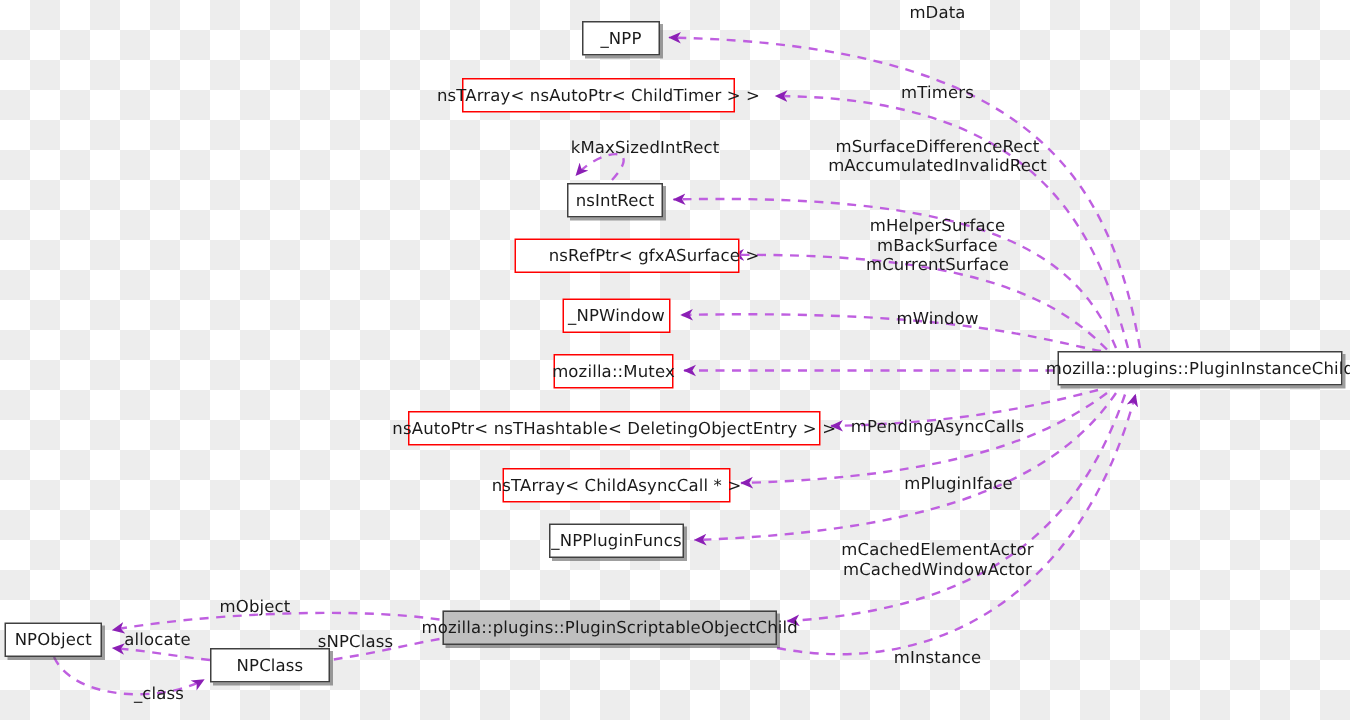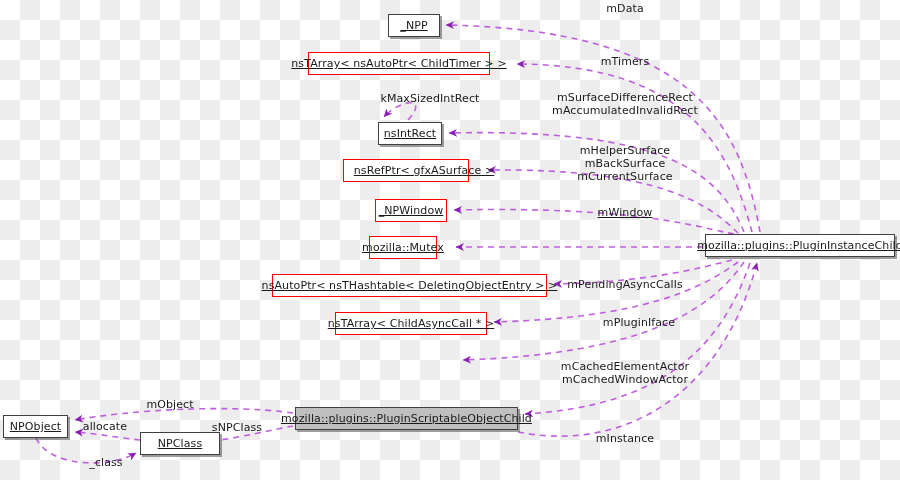--- a/index.html
+++ b/index.html
@@ -41,21 +41,20 @@
     color: #1a1a1a;
     font-size: 11px;
     line-height: 1;
     height: 23px;
     display: flex;
     align-items: center;
     justify-content: center;
     white-space: nowrap;
     padding: 0 7px;
     letter-spacing: 0.1px;
-    text-decoration: underline;
   }
   .node.red {
     border: 1px solid #ff0000;
   }
   .node.filled {
     background: #bfbfbf;
     border: 1px solid #404040;
   }
   .node.shadowed {
     box-shadow: 2px 2px 0 0 rgba(80,80,80,0.55);
@@ -118,51 +117,52 @@
       <path d="M 36,438 C 50,468 110,468 136,453"></path>
     </g>
   </svg>
 
   <div class="node shadowed" style="left:388px; top:14px; width:52px;">_NPP</div>
 
   <div class="node red" style="left:308px; top:52px; width:182px;">nsTArray&lt; nsAutoPtr&lt; ChildTimer &gt; &gt;</div>
 
   <div class="node shadowed" style="left:378px; top:122px; width:64px;">nsIntRect</div>
 
-  <div class="node red" style="left:343px; top:159px; width:126px;padding-left:43px;">nsRefPtr&lt; gfxASurface &gt;</div>
+  <div class="node red" style="left:343px; top:159px; width:150px;padding-left:43px;">nsRefPtr&lt; gfxASurface &gt;</div>
 
   <div class="node red" style="left:375px; top:199px; width:72px;">_NPWindow</div>
 
-  <div class="node red" style="left:369px; top:236px; width:68px;">mozilla::Mutex</div>
+  <div class="node red" style="left:369px; top:236px; width:80px;">mozilla::Mutex</div>
 
   <div class="node red" style="left:272px; top:274px; width:275px;">nsAutoPtr&lt; nsTHashtable&lt; DeletingObjectEntry &gt; &gt;</div>
 
   <div class="node red" style="left:335px; top:312px; width:152px;">nsTArray&lt; ChildAsyncCall * &gt;</div>
 
+  <div class="node shadowed" style="left:366px; top:349px; width:90px;">_NPPluginFuncs</div>
 
   <div class="node filled shadowed" style="left:295px; top:407px; width:223px;">mozilla::plugins::PluginScriptableObjectChild</div>
 
   <div class="node shadowed" style="left:3px; top:415px; width:65px;">NPObject</div>
 
   <div class="node shadowed" style="left:140px; top:432px; width:80px;">NPClass</div>
 
   <div class="node shadowed" style="left:705px; top:234px; width:190px;">mozilla::plugins::PluginInstanceChild</div>
 
   <div class="edge-label" style="left:625px; top:2px;">mData</div>
 
   <div class="edge-label" style="left:625px; top:55px;">mTimers</div>
 
   <div class="edge-label" style="left:625px; top:91px;">mSurfaceDifferenceRect
 mAccumulatedInvalidRect</div>
 
   <div class="edge-label" style="left:625px; top:144px;">mHelperSurface
 mBackSurface
 mCurrentSurface</div>
 
-  <div class="edge-label" style="left:625px; top:206px;text-decoration:underline;">mWindow</div>
+  <div class="edge-label" style="left:625px; top:206px;">mWindow</div>
 
 
   <div class="edge-label" style="left:625px; top:278px;">mPendingAsyncCalls</div>
 
   <div class="edge-label" style="left:625px; top:316px;padding-left:28px;">mPluginIface</div>
 
   <div class="edge-label" style="left:625px; top:360px;">mCachedElementActor
 mCachedWindowActor</div>
 
   <div class="edge-label" style="left:625px; top:432px;text-align:center;">mInstance</div>

